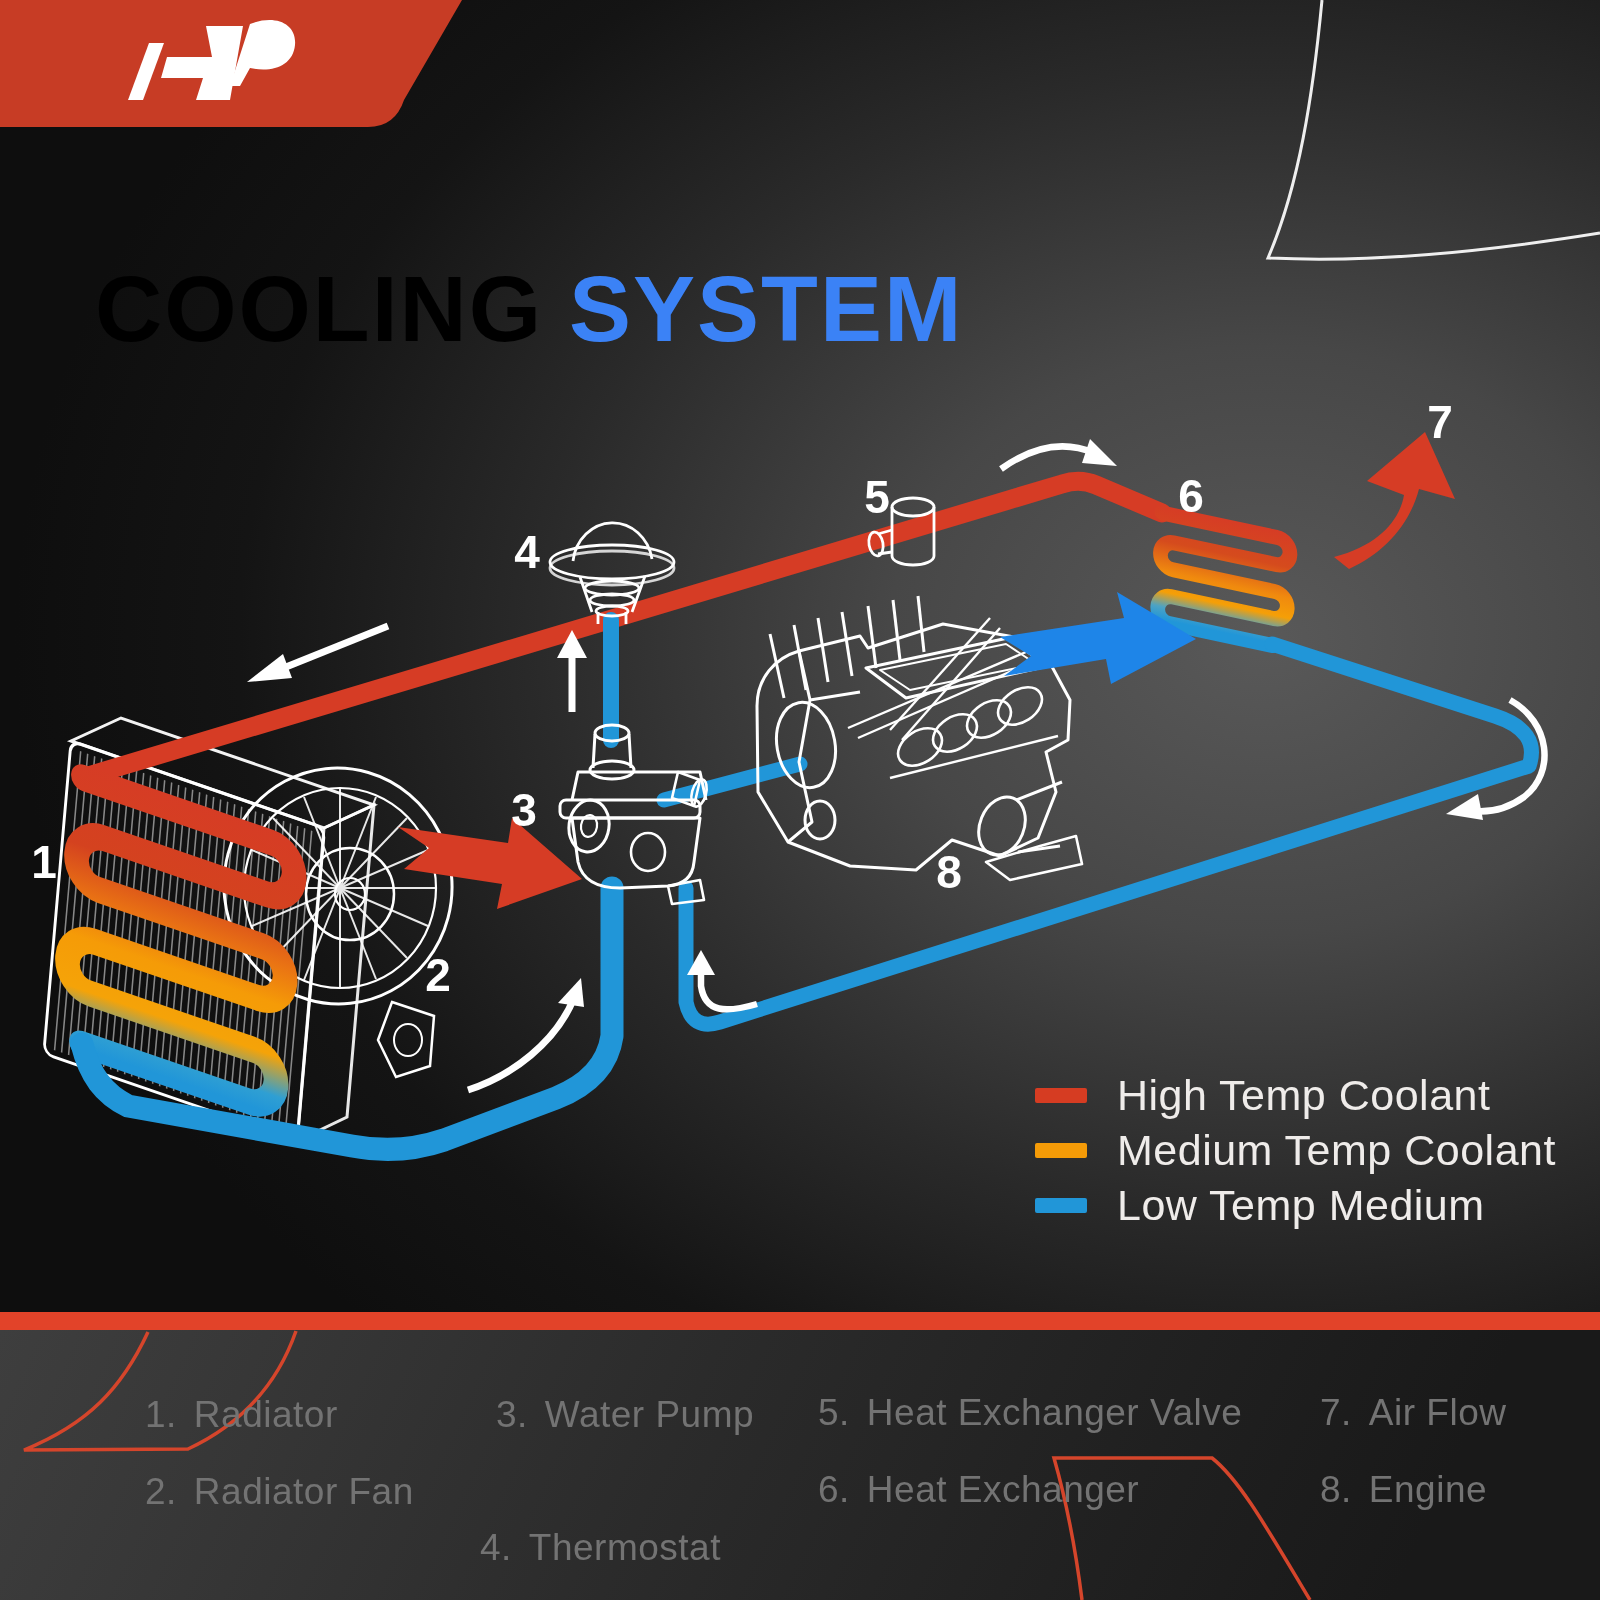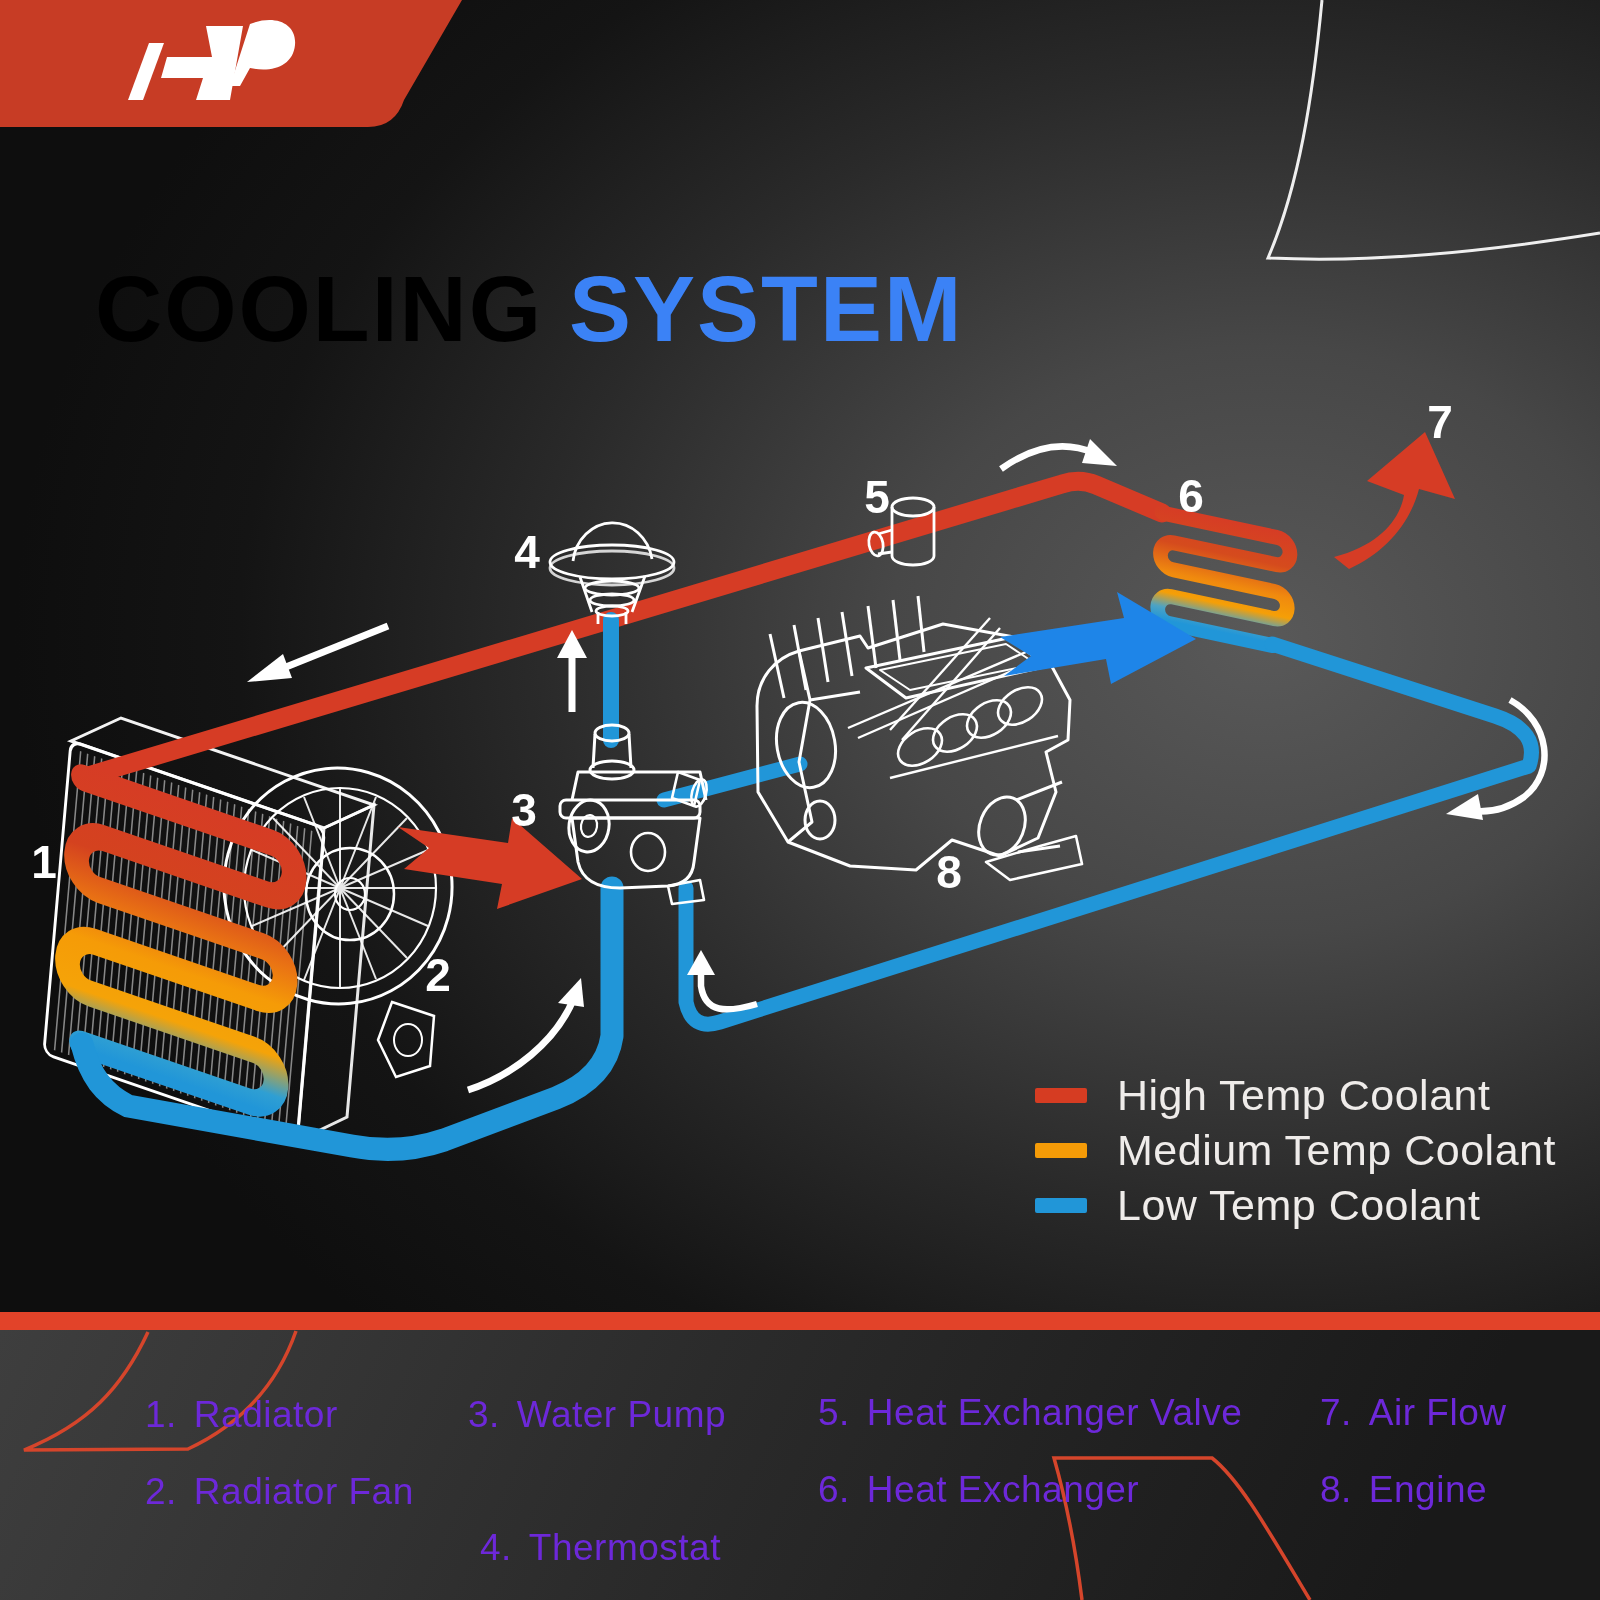--- a/index.html
+++ b/index.html
@@ -13,21 +13,21 @@
   #footer-panel{left:0;top:1330px;width:1600px;height:270px;z-index:1;
     background:linear-gradient(115deg,#3e3e3e 0%,#2b2b2b 42%,#191919 88%);}
   #footer-band{left:0;top:1312px;width:1600px;height:18px;z-index:1;background:#e24329;}
   #page-title{left:95px;top:256px;z-index:3;font-size:93px;font-weight:600;letter-spacing:2px;white-space:nowrap;}
   #page-title .hl{color:#000000;margin-right:26px;}
   #page-title .rest{color:#3b82f6;}
   #temp-legend{left:1035px;top:1068px;z-index:3;}
   .tl-row{display:flex;align-items:center;height:55px;}
   .tl-swatch{width:52px;height:15px;border-radius:2px;margin-right:30px;flex:0 0 auto;}
   .tl-label{font-size:43px;font-weight:400;color:#efecea;letter-spacing:0.5px;white-space:nowrap;}
-  .part-item{position:absolute;z-index:3;font-size:37px;font-weight:400;color:#6d28d9;letter-spacing:0.5px;white-space:nowrap;}
+  .part-item{position:absolute;z-index:3;font-size:37px;font-weight:400;color:#737373;letter-spacing:0.5px;white-space:nowrap;}
   .part-item .num{display:inline-block;margin-right:17px;}
 </style>
 </head>
 <body>
 
 <div class="abs" id="footer-band" style="background: rgb(226, 67, 41);"></div>
 <div class="abs" id="footer-panel"></div>
 
 <svg id="diagram-svg" class="abs" viewBox="0 0 1600 1600">
   <defs>
@@ -229,31 +229,31 @@
   <div class="tl-row">
     <span class="tl-swatch" style="background: rgb(214, 60, 34);"></span>
     <span class="tl-label">High Temp Coolant</span>
   </div>
   <div class="tl-row">
     <span class="tl-swatch" style="background: rgb(245, 155, 7);"></span>
     <span class="tl-label">Medium Temp Coolant</span>
   </div>
   <div class="tl-row">
     <span class="tl-swatch" style="background: rgb(33, 150, 216);"></span>
-    <span class="tl-label">Low Temp Coolant</span>
+    <span class="tl-label">Low Temp Medium</span>
   </div>
 </div>
 
 <div class="part-item" style="left:145px;top:1394px;">
   <span class="num">1.</span><span>Radiator</span>
 </div>
 <div class="part-item" style="left:145px;top:1471px;">
   <span class="num">2.</span><span>Radiator Fan</span>
 </div>
-<div class="part-item" style="left:468px;top:1394px;text-align:right;">
+<div class="part-item" style="left:496px;top:1394px;text-align:right;">
   <span class="num">3.</span><span>Water Pump</span>
 </div>
 <div class="part-item" style="left:480px;top:1527px;">
   <span class="num">4.</span><span>Thermostat</span>
 </div>
 <div class="part-item" style="left:818px;top:1392px;">
   <span class="num">5.</span><span>Heat Exchanger Valve</span>
 </div>
 <div class="part-item" style="left:818px;top:1469px;">
   <span class="num">6.</span><span>Heat Exchanger</span>

